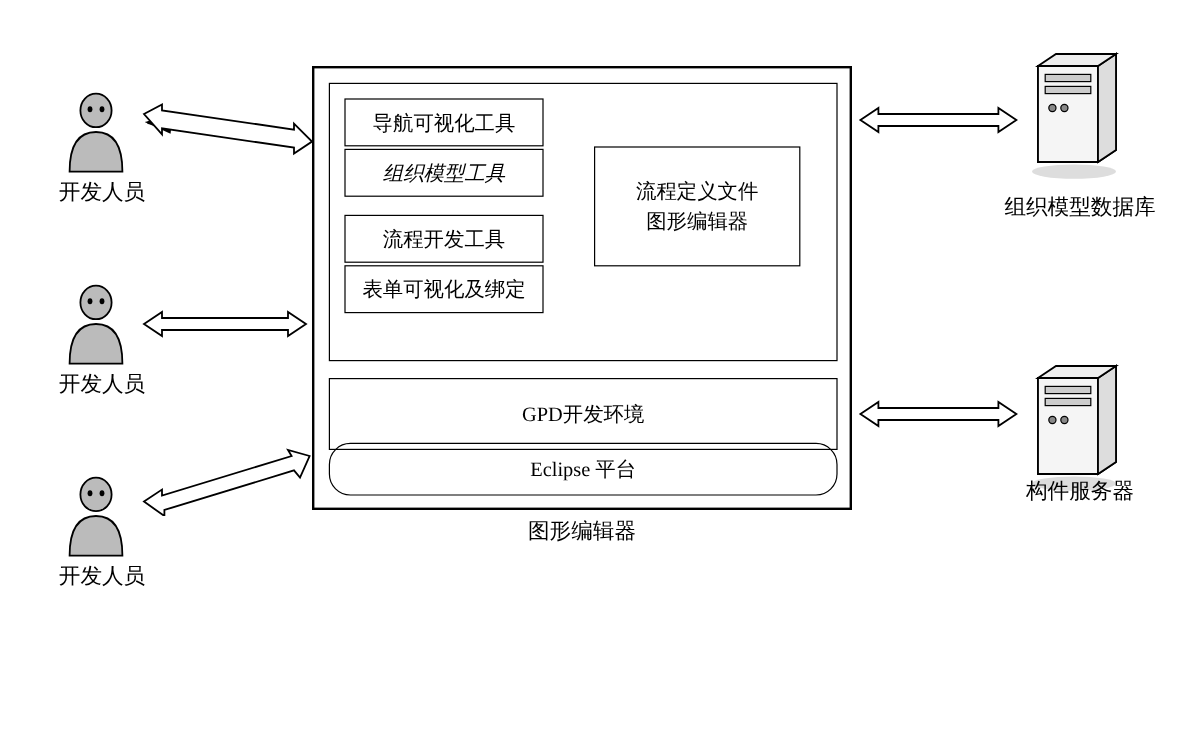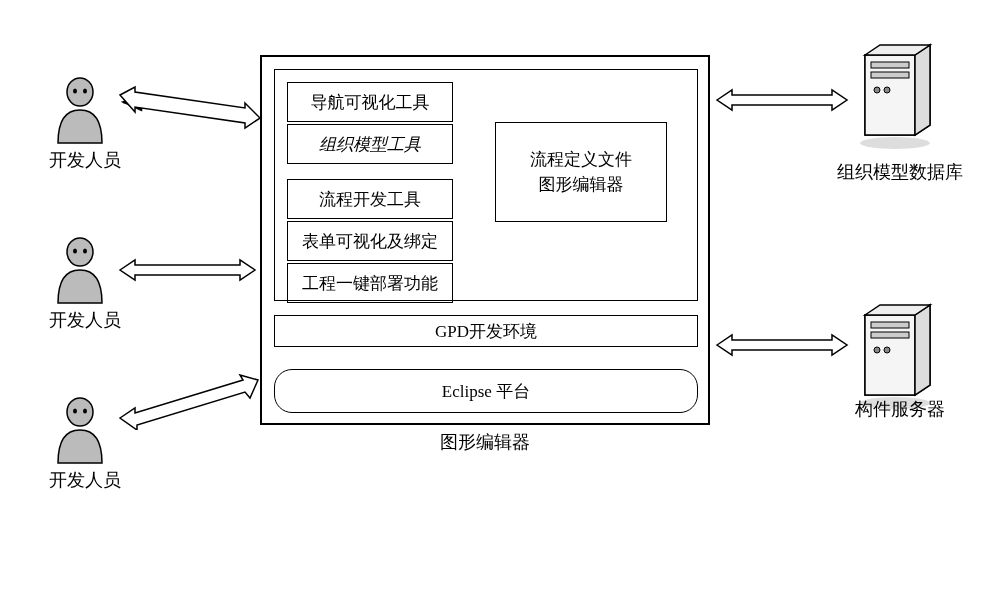--- a/index.html
+++ b/index.html
@@ -66,28 +66,27 @@
 
 <div class="main-box" style="left:260px; top:55px; width:450px; height:370px;">
 
   <div style="position:absolute; left:12px; top:12px; width:424px; height:232px; border:1.5px solid #000;">
 
     <div style="position:absolute; left:12px; top:12px; width:166px;">
       <div class="inner-box" style="height:40px; margin-bottom:2px;">导航可视化工具</div>
       <div class="inner-box" style="height:40px; margin-bottom:15px;font-style:italic;">组织模型工具</div>
       <div class="inner-box" style="height:40px; margin-bottom:2px;">流程开发工具</div>
       <div class="inner-box" style="height:40px; margin-bottom:2px;">表单可视化及绑定</div>
-      <div class="inner-box" style="height:40px;">工程一键部署功能</div>
     </div>
 
     <div class="inner-box" style="position:absolute; left:220px; top:52px; width:172px; height:100px; white-space:pre-line; line-height:1.5;">流程定义文件
 图形编辑器</div>
   </div>
 
-  <div class="inner-box" style="position:absolute; left:12px; top:258px; width:424px; height:32px;">GPD开发环境</div>
+  <div class="inner-box" style="position:absolute; left:12px; top:258px; width:424px; height:60px;">GPD开发环境</div>
 
   <div class="inner-box" style="position:absolute; left:12px; top:312px; width:424px; height:44px;border-radius:18px;">Eclipse 平台</div>
 </div>
 <div class="node-label" style="left:400px; top:430px; width:170px;">图形编辑器</div>
 
 <svg class="arrow" style="left:115px; top:80px; width:145px; height:50px;" viewBox="0 0 145 50">
   <defs>
     <marker id="ah1" markerWidth="10" markerHeight="10" refX="8" refY="3" orient="auto">
         <path d="M0,0 L0,6 L9,3 z" fill="#000"></path>
       </marker>

